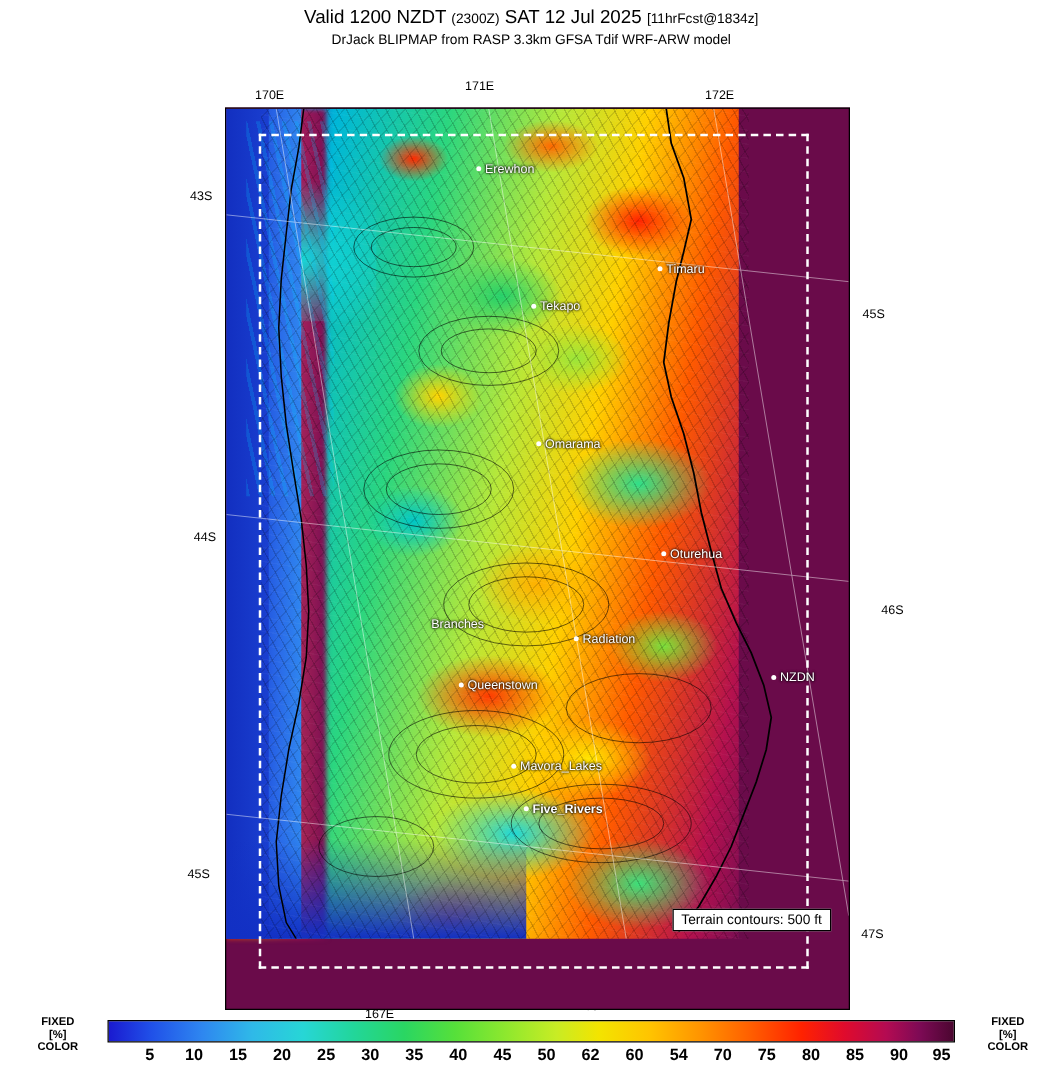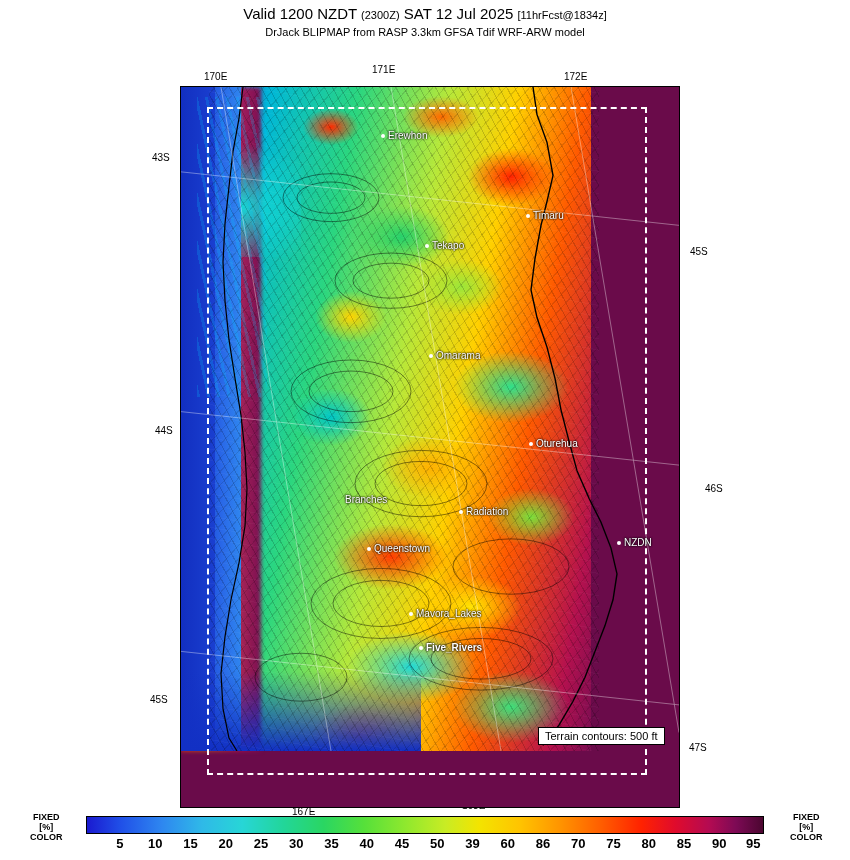--- a/index.html
+++ b/index.html
@@ -340,23 +340,23 @@
       <span style="left:5.0%">5</span>
       <span style="left:10.2%">10</span>
       <span style="left:15.4%">15</span>
       <span style="left:20.6%">20</span>
       <span style="left:25.8%">25</span>
       <span style="left:31.0%">30</span>
       <span style="left:36.2%">35</span>
       <span style="left:41.4%">40</span>
       <span style="left:46.6%">45</span>
       <span style="left:51.8%">50</span>
-      <span style="left:57.0%">39</span>
+      <span style="left:57.0%">62</span>
       <span style="left:62.2%">60</span>
-      <span style="left:67.4%">86</span>
+      <span style="left:67.4%">54</span>
       <span style="left:72.6%">70</span>
       <span style="left:77.8%">75</span>
       <span style="left:83.0%">80</span>
       <span style="left:88.2%">85</span>
       <span style="left:93.4%">90</span>
       <span style="left:98.4%">95</span>
     </div>
   </div>
 
   <div class="fixed-color right">

